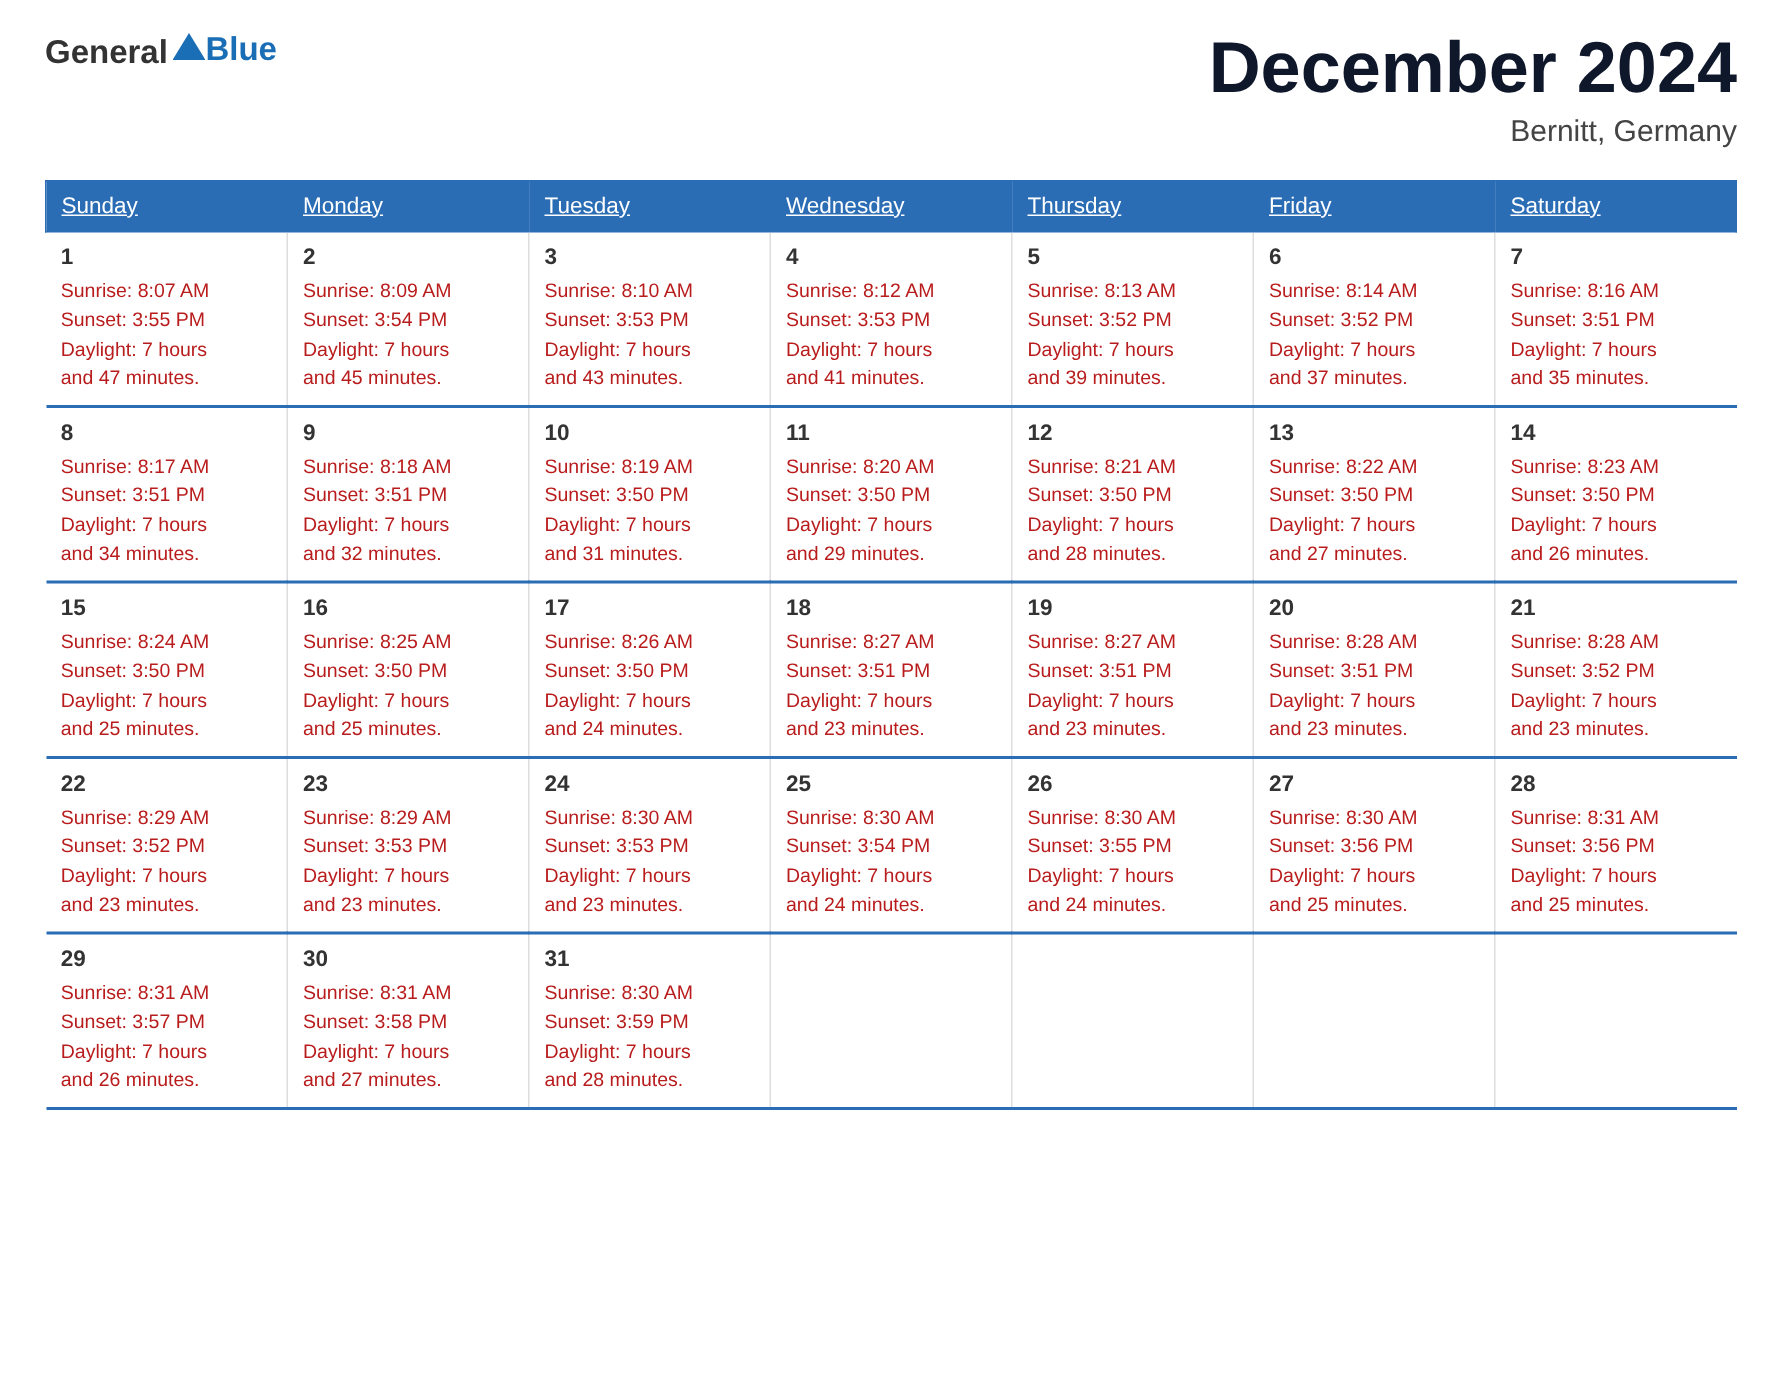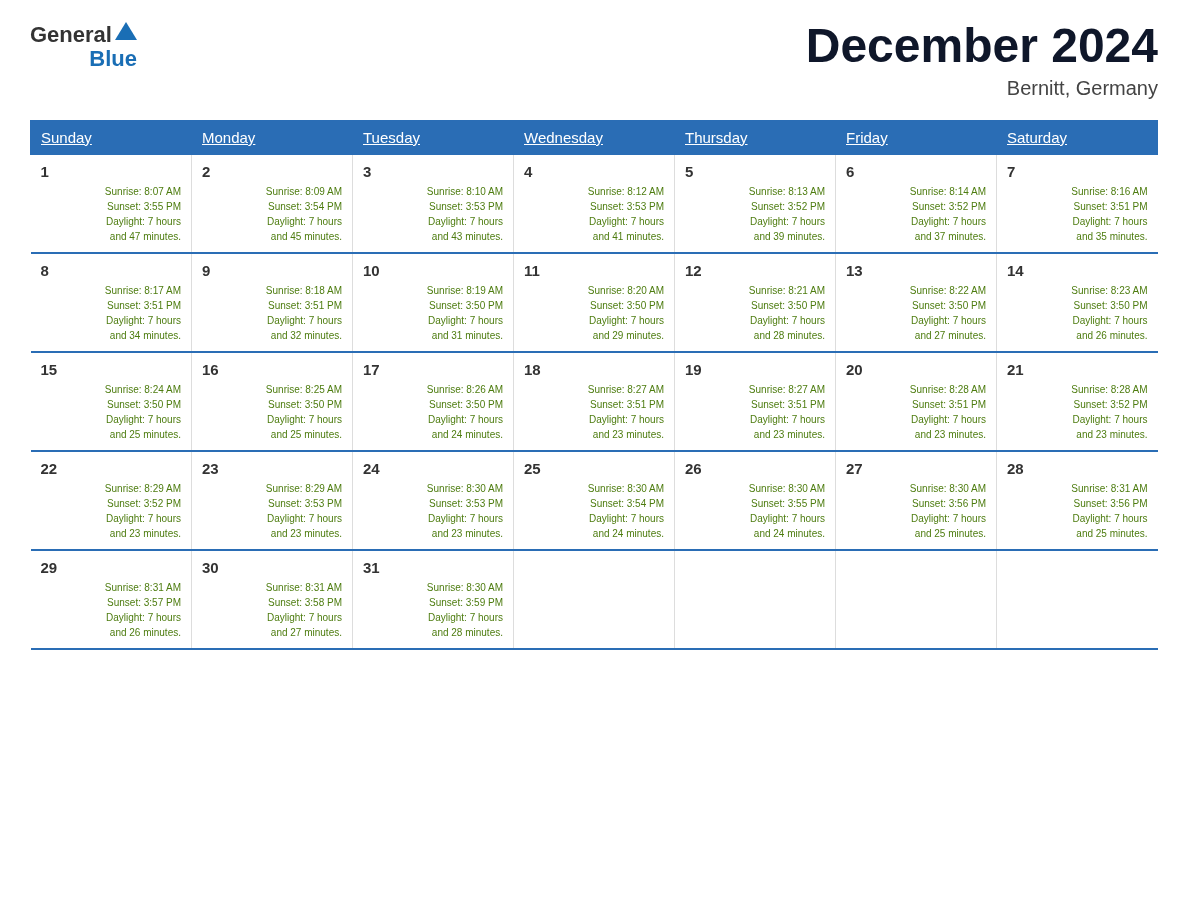--- a/index.html
+++ b/index.html
@@ -16,21 +16,21 @@
       align-items: flex-start;
       margin-bottom: 20px;
     }
     .logo {
       display: flex;
       align-items: center;
       gap: 4px;
     }
     .logo-icon {
       display: flex;
-      flex-direction: column;
+      flex-direction: row;
       align-items: center;
     }
     .title-block {
       text-align: right;
     }
     .month-title {
       font-size: 48px;
       font-weight: bold;
       color: #0f172a;
       line-height: 1.1;
@@ -70,24 +70,23 @@
     tbody td:last-child {
       border-right: none;
     }
     .day-num {
       font-size: 15px;
       font-weight: bold;
       display: block;
       margin-bottom: 4px;
     }
     .day-info {
-      font-size: 10px;
+      font-size: 13px;
       line-height: 1.5;
-      color: #4d7c0f;
-      text-align: right;
+      color: #b91c1c;
     }
   </style>
 </head>
 <body>
 
 <div class="header">
   <div class="logo">
     <div class="logo-icon">
       <div style="display:flex;align-items:baseline;gap:0px;">
         <span style="font-size:22px;font-weight:bold;color:#333;font-family:Arial,sans-serif;">General</span>

